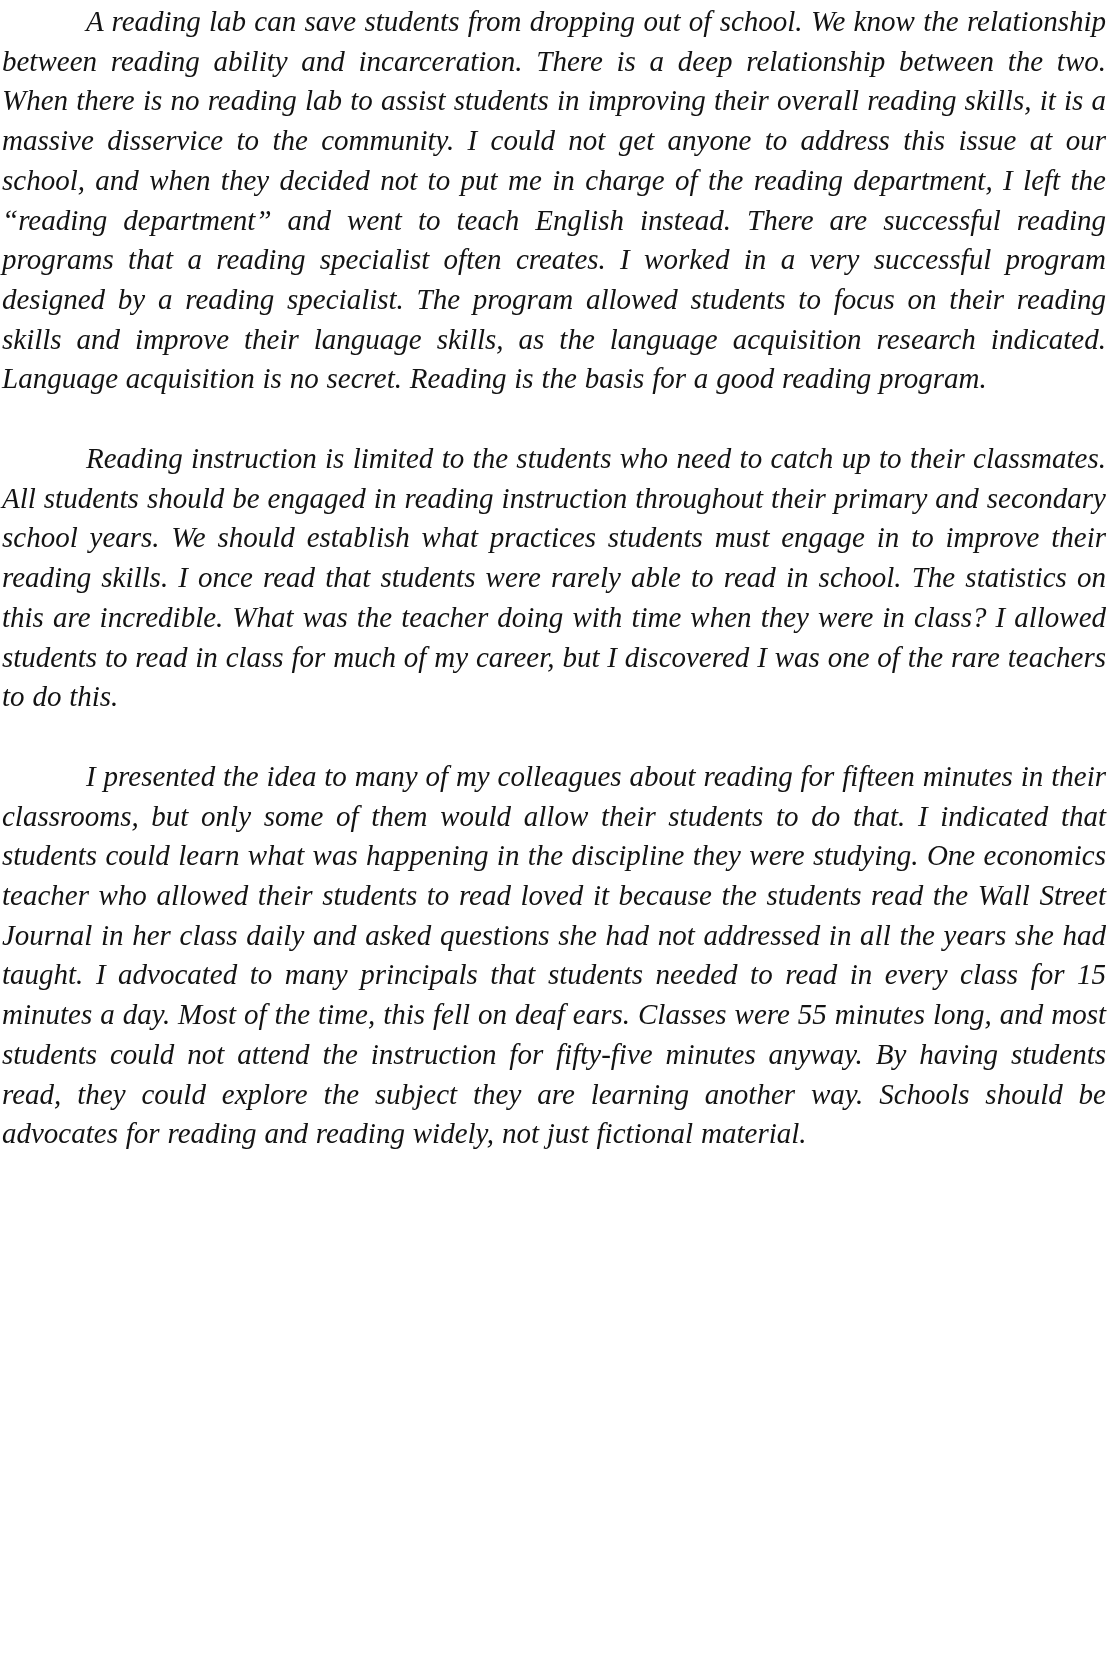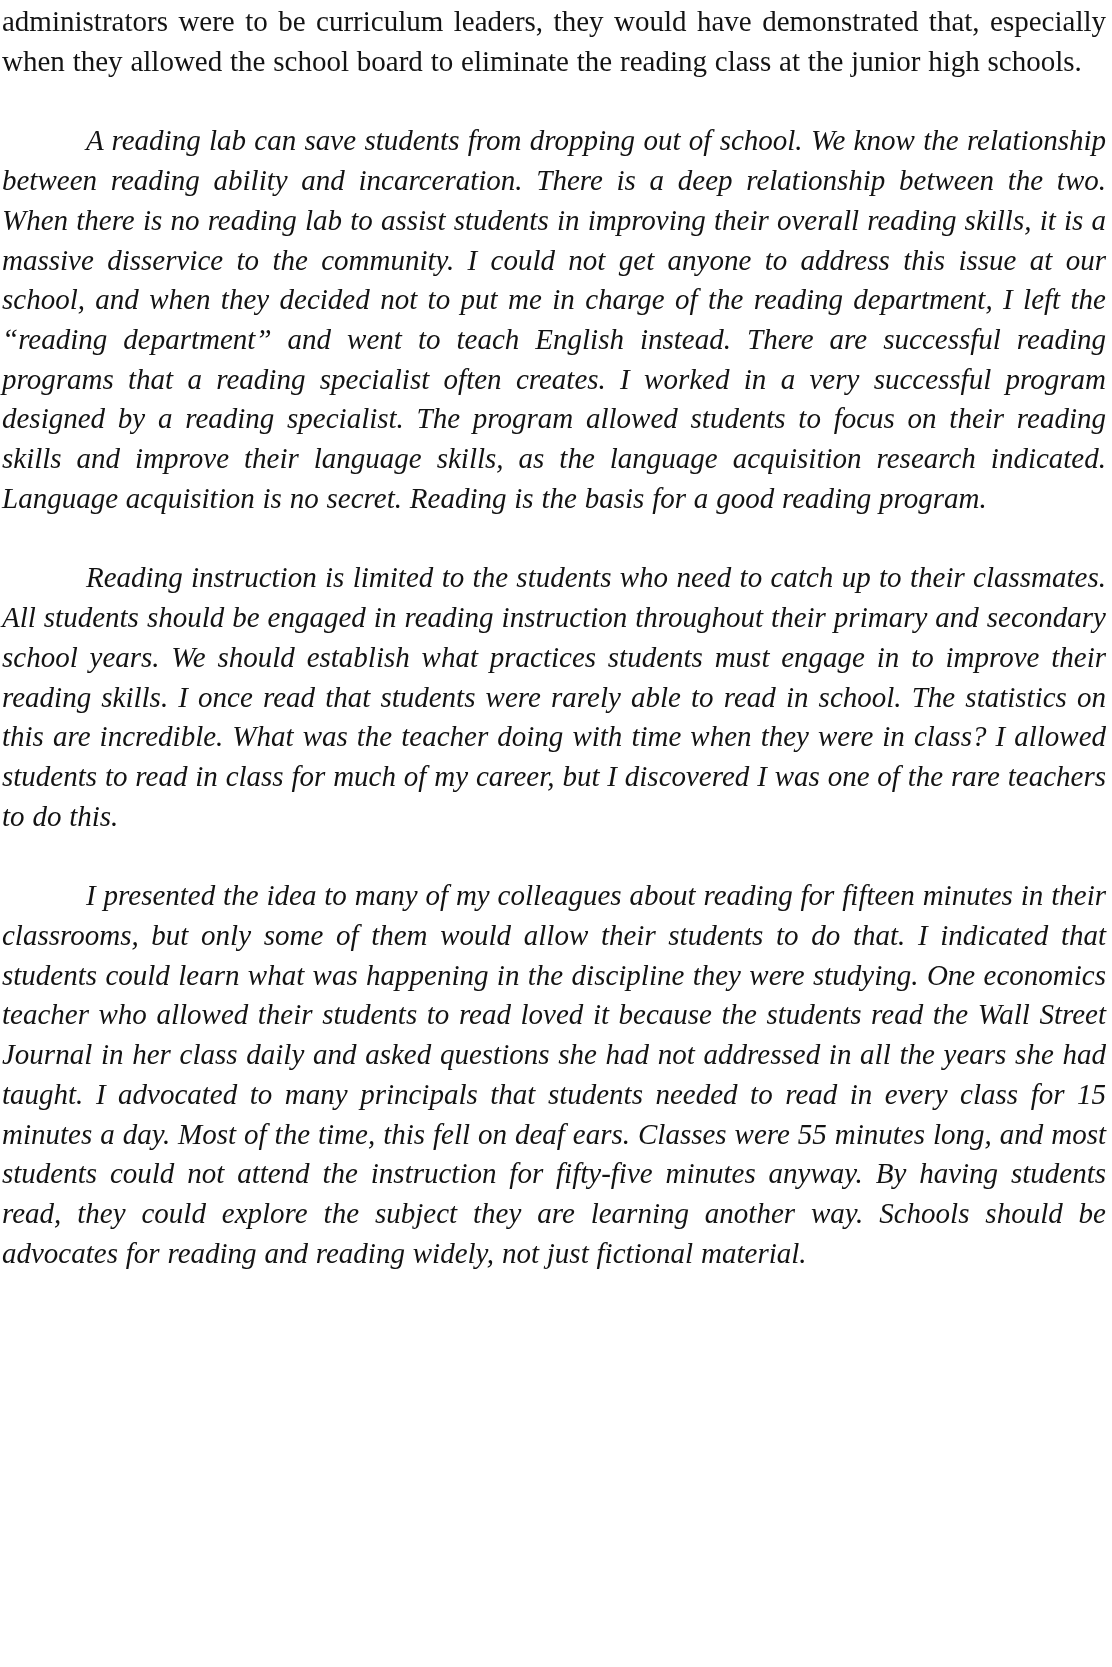--- a/index.html
+++ b/index.html
@@ -31,18 +31,17 @@
   .para.indent {
     text-indent: 84px;
     font-style: italic;
   }
 </style>
 </head>
 <body>
 
 <div class="page">
   <div id="paragraph-container">
-      <p class="para">administrators were to be curriculum leaders, they would have demonstrated that, especially when they allowed the school board to eliminate the reading class at the junior high schools.</p>
       <p class="para indent">A reading lab can save students from dropping out of school. We know the relationship between reading ability and incarceration. There is a deep relationship between the two. When there is no reading lab to assist students in improving their overall reading skills, it is a massive disservice to the community. I could not get anyone to address this issue at our school, and when they decided not to put me in charge of the reading department, I left the “reading department” and went to teach English instead. There are successful reading programs that a reading specialist often creates. I worked in a very successful program designed by a reading specialist. The program allowed students to focus on their reading skills and improve their language skills, as the language acquisition research indicated. Language acquisition is no secret. Reading is the basis for a good reading program.</p>
       <p class="para indent">Reading instruction is limited to the students who need to catch up to their classmates. All students should be engaged in reading instruction throughout their primary and secondary school years. We should establish what practices students must engage in to improve their reading skills. I once read that students were rarely able to read in school. The statistics on this are incredible. What was the teacher doing with time when they were in class? I allowed students to read in class for much of my career, but I discovered I was one of the rare teachers to do this.</p>
       <p class="para indent">I presented the idea to many of my colleagues about reading for fifteen minutes in their classrooms, but only some of them would allow their students to do that. I indicated that students could learn what was happening in the discipline they were studying. One economics teacher who allowed their students to read loved it because the students read the Wall Street Journal in her class daily and asked questions she had not addressed in all the years she had taught. I advocated to many principals that students needed to read in every class for 15 minutes a day. Most of the time, this fell on deaf ears. Classes were 55 minutes long, and most students could not attend the instruction for fifty-five minutes anyway. By having students read, they could explore the subject they are learning another way. Schools should be advocates for reading and reading widely, not just fictional material.</p>
     </div>
 </div>
 
 </body></html>

